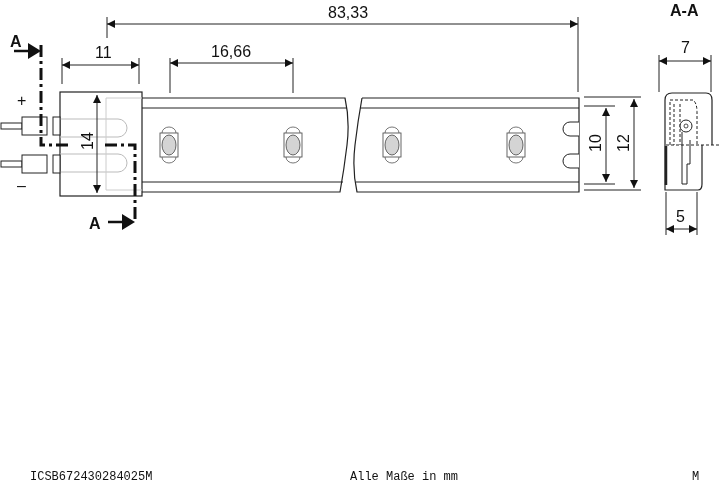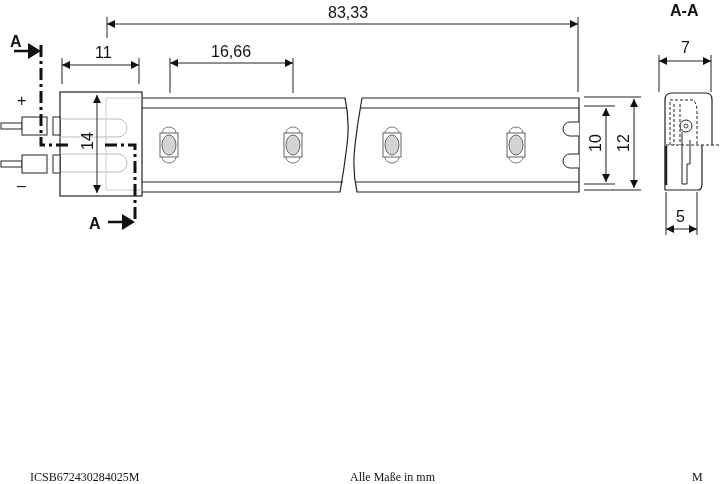--- a/index.html
+++ b/index.html
@@ -1,20 +1,20 @@
 <!DOCTYPE html>
 <html><head>
   <meta charset="utf-8">
   <style>
     html, body { margin: 0; padding: 0; background: #ffffff; }
     body { width: 720px; height: 484px; position: relative; overflow: hidden; font-family: "Liberation Sans", sans-serif; }
     #drawing { position: absolute; left: 0; top: 0; width: 720px; height: 484px; }
     .dim-text { font-family: "Liberation Sans", sans-serif; font-size: 16px; fill: #111; }
     .label-bold { font-family: "Liberation Sans", sans-serif; font-size: 16px; font-weight: bold; fill: #111; }
-    .footer-text { position: absolute; top: 470px; font-size: 12px; color: #111; font-family: Liberation Serif, serif; }
+    .footer-text { position: absolute; top: 470px; font-size: 12px; color: #111; font-family: Liberation Mono, monospace; }
   </style>
 </head>
 <body>
 
 <svg id="drawing" viewBox="0 0 720 484" xmlns="http://www.w3.org/2000/svg">
   <defs>
     <marker id="arr" viewBox="0 0 10 10" refX="10" refY="5" markerWidth="10" markerHeight="8" orient="auto-start-reverse" markerUnits="userSpaceOnUse">
       <path d="M0,0 L10,5 L0,10 z" fill="#111"></path>
     </marker>
   </defs>

